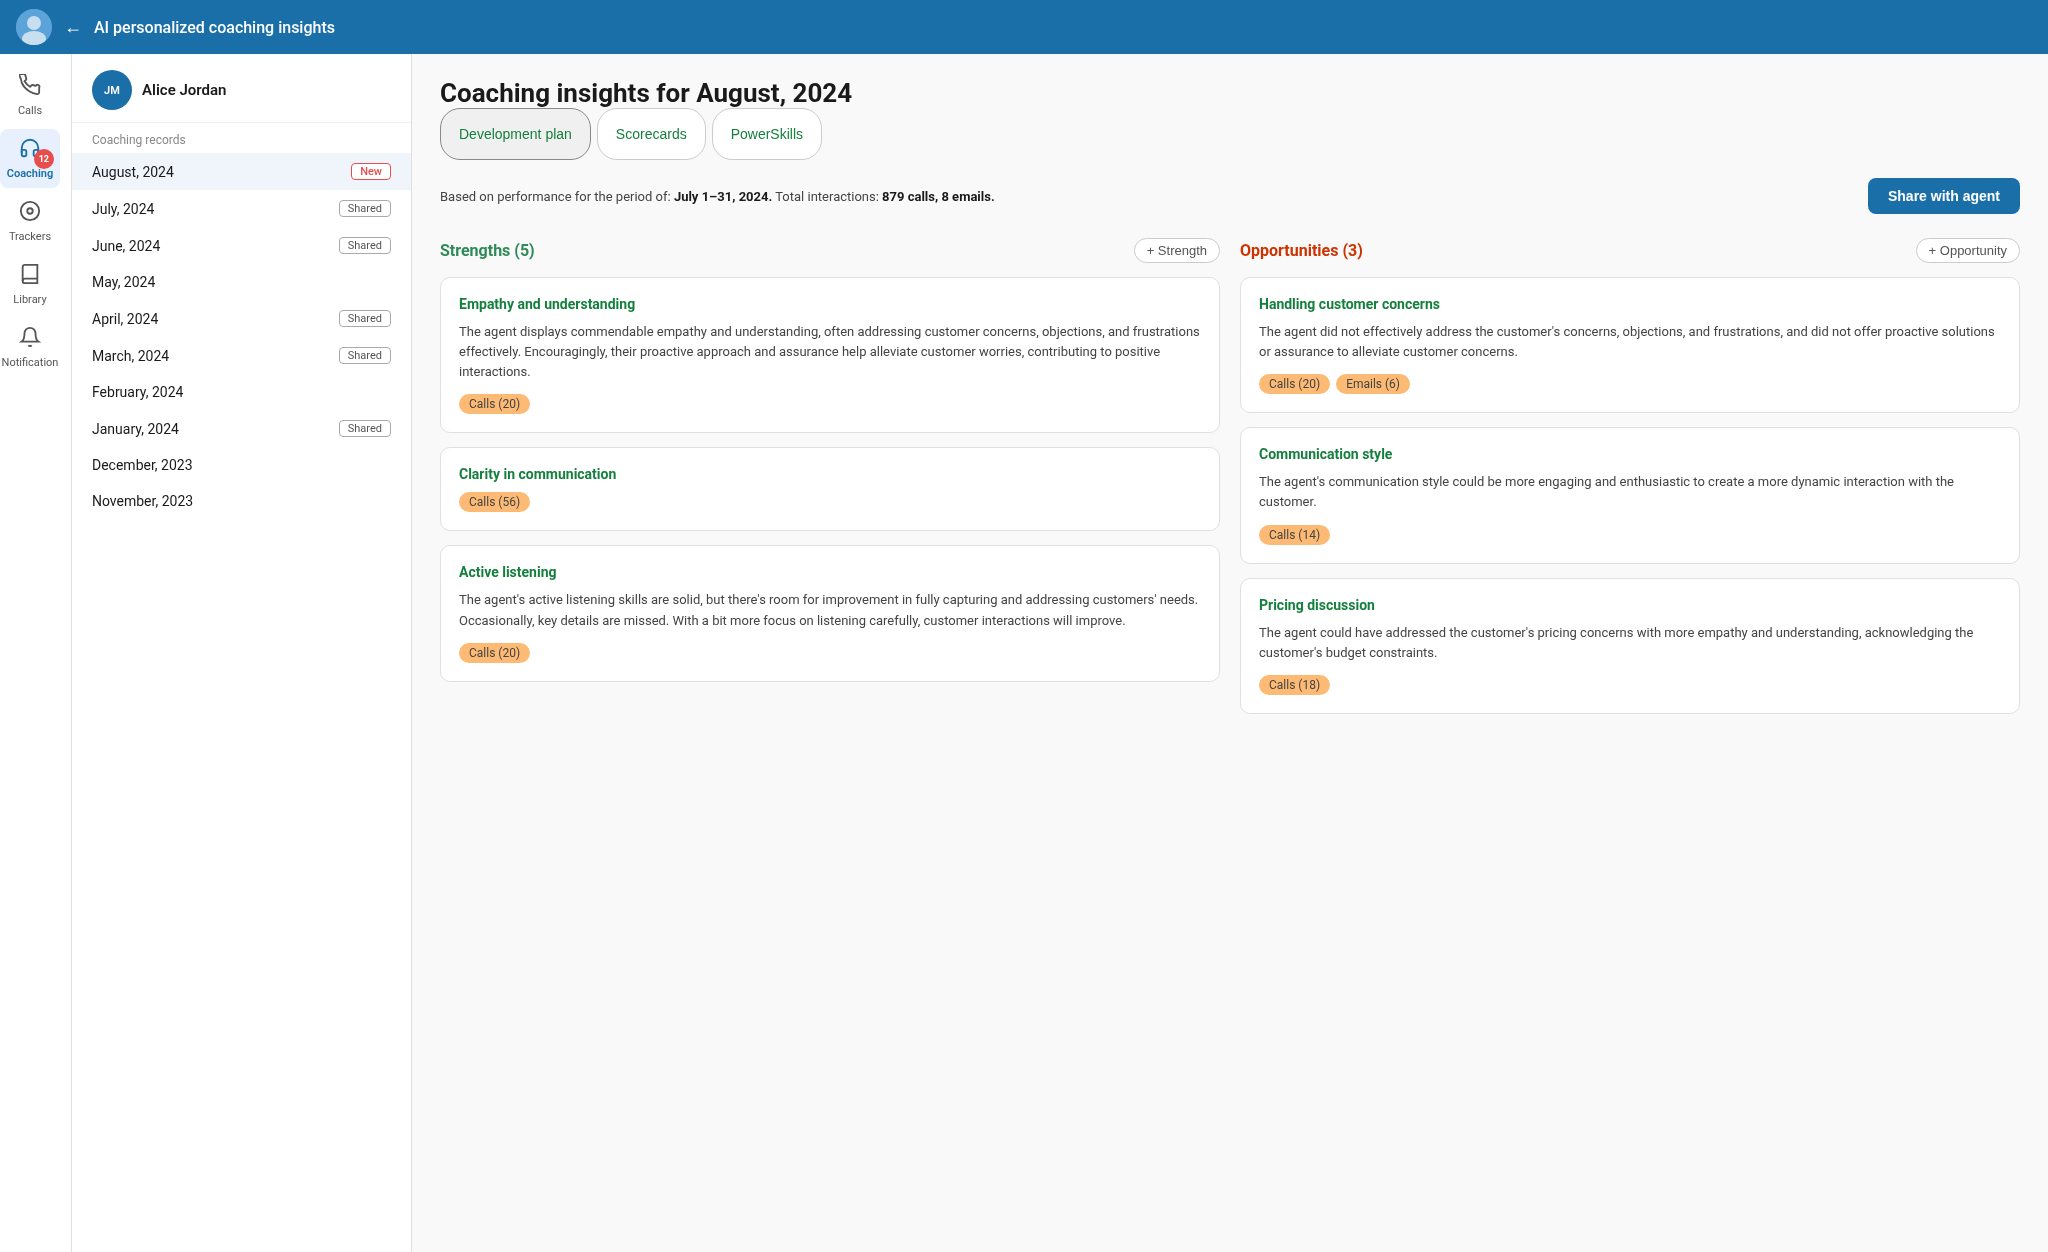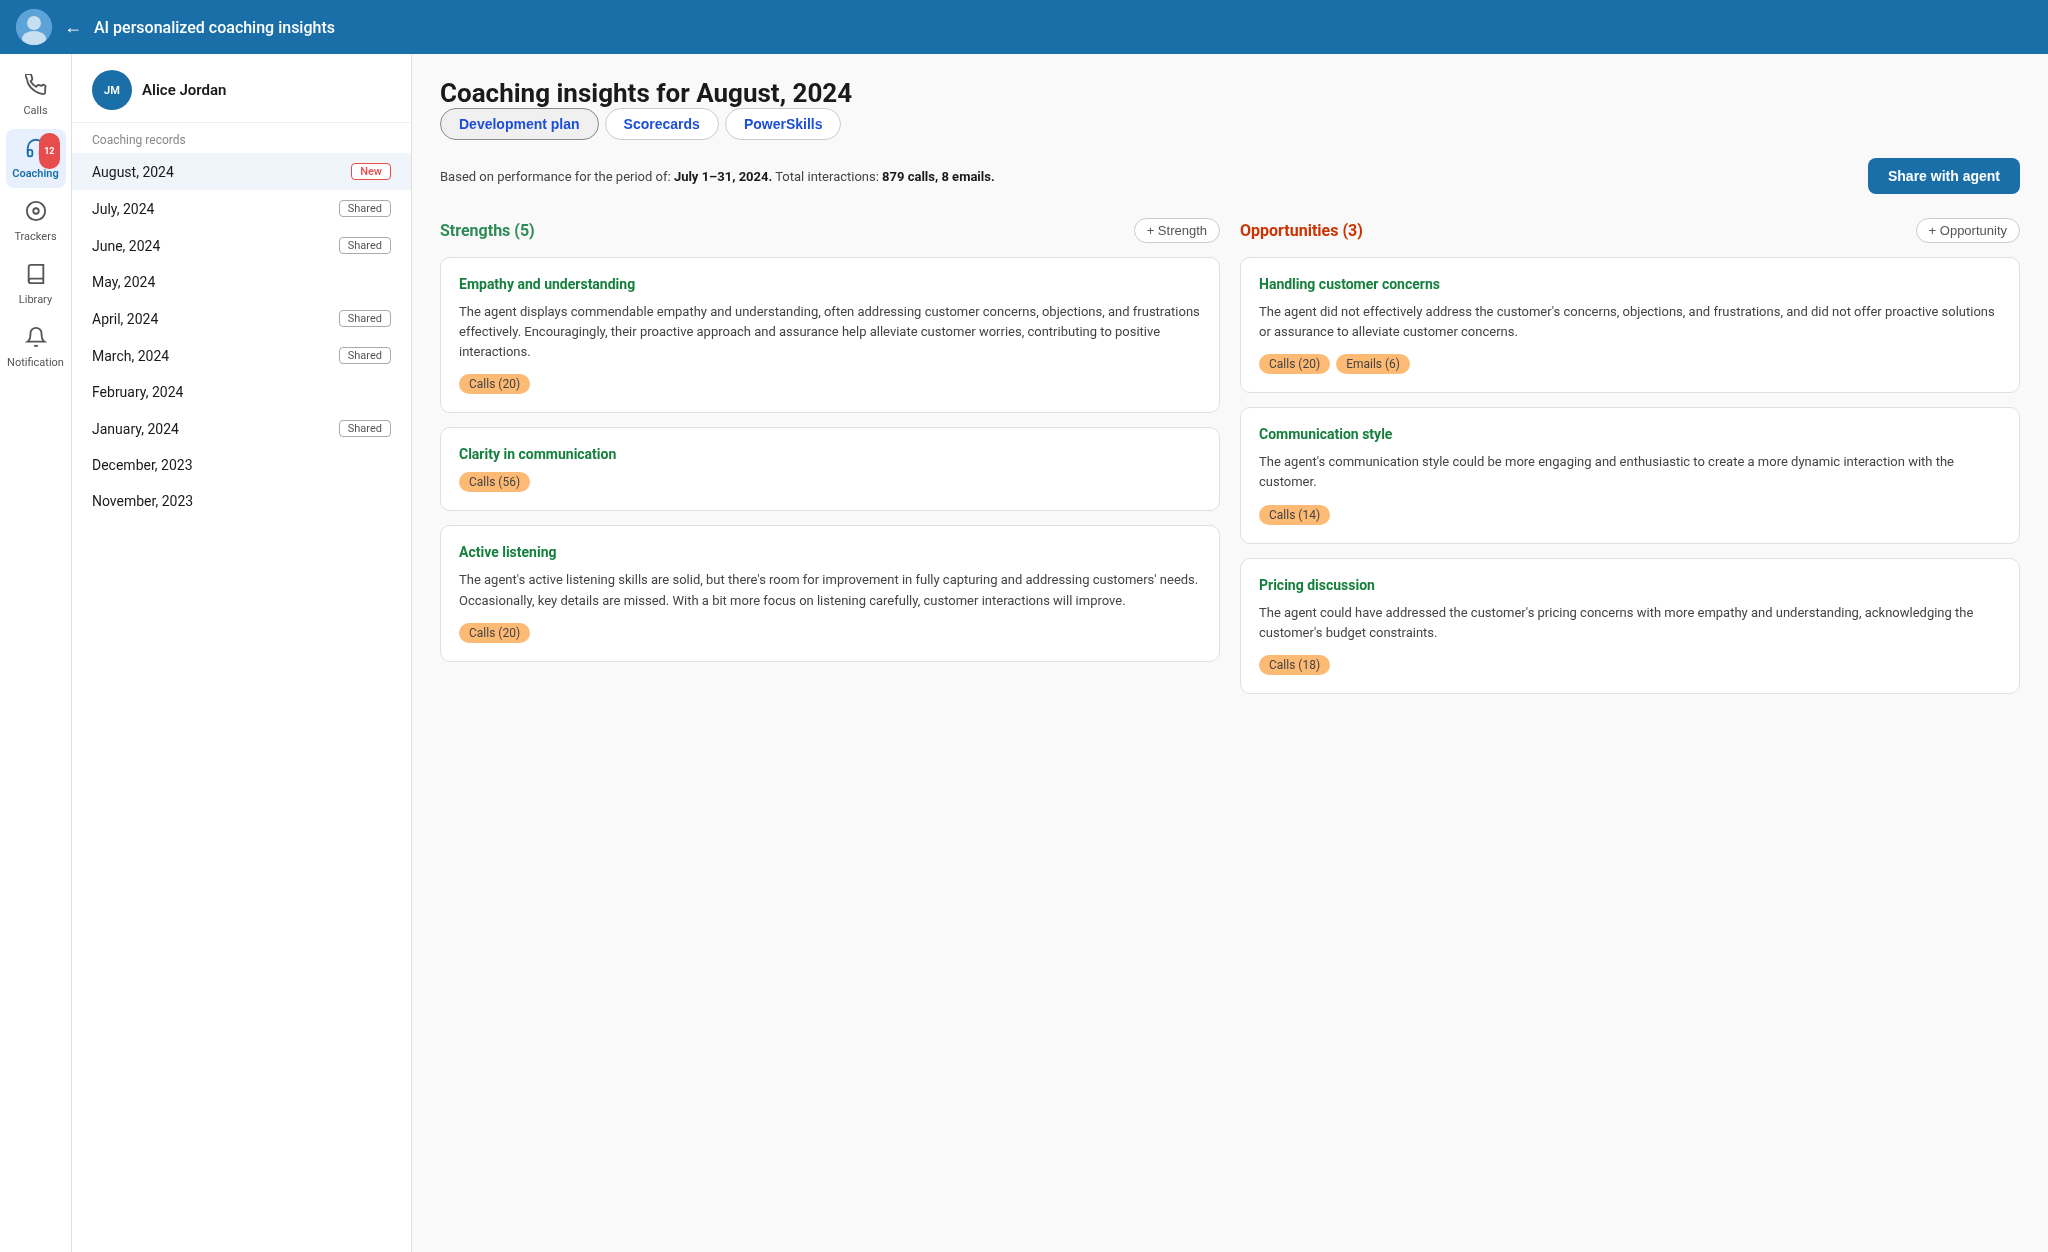--- a/index.html
+++ b/index.html
@@ -8,28 +8,28 @@
     
     .topbar { background: #1a6fa8; display: flex; align-items: center; padding: 0 16px; height: 54px; gap: 12px; flex-shrink: 0; }
     .topbar-avatar { width: 36px; height: 36px; border-radius: 50%; background: #5ba3d9; overflow: hidden; display: flex; align-items: center; justify-content: center; }
     .topbar-back { color: white; font-size: 18px; cursor: pointer; }
     .topbar-title { color: white; font-size: 16px; font-weight: 500; }
 
     
     .main-layout { display: flex; flex: 1; overflow: hidden; }
 
     
-    .sidebar { width: 72px; background: white; border-right: 1px solid #e0e0e0; display: flex; flex-direction: column; align-items: center; padding: 12px 0; gap: 4px; flex-shrink: 0; }
+    .sidebar { width: 72px; background: white; border-right: 1px solid #e0e0e0; display: flex; flex-direction: column; padding: 12px 0; gap: 4px; flex-shrink: 0; }
     .sidebar-item { display: flex; flex-direction: column; align-items: center; gap: 3px; padding: 8px 6px; border-radius: 8px; cursor: pointer; width: 60px; position: relative; }
     .sidebar-item.active { background: #e8f0fe; }
     .sidebar-item .icon { font-size: 20px; color: #555; }
     .sidebar-item.active .icon { color: #1a6fa8; }
     .sidebar-item .label { font-size: 11px; color: #555; text-align: center; }
     .sidebar-item.active .label { color: #1a6fa8; font-weight: 600; }
-    .badge { position: absolute; top: 4px; right: 6px; background: #e84d4d; color: white; border-radius: 10px; font-size: 9px; padding: 13px 5px; font-weight: bold; }
+    .badge { position: absolute; top: 20px; right: 6px; background: #e84d4d; color: white; border-radius: 10px; font-size: 9px; padding: 5px 5px; font-weight: bold; }
 
     
     .content-area { display: flex; flex: 1; overflow: hidden; }
 
     
     .left-panel { width: 340px; background: white; border-right: 1px solid #e0e0e0; display: flex; flex-direction: column; overflow: hidden; flex-shrink: 0; }
     .agent-header { padding: 16px 20px 12px; display: flex; align-items: center; gap: 10px; border-bottom: 1px solid #f0f0f0; }
     .agent-avatar { width: 40px; height: 40px; border-radius: 50%; background: #1a6fa8; color: white; display: flex; align-items: center; justify-content: center; font-size: 11px; font-weight: 600; flex-shrink: 0; }
     .agent-name { font-size: 15px; font-weight: 600; color: #1a1a1a; }
     .coaching-records-label { padding: 10px 20px 6px; font-size: 12px; color: #888; }
@@ -37,21 +37,21 @@
     .record-item { display: flex; align-items: center; justify-content: space-between; padding: 10px 20px; cursor: pointer; }
     .record-item.active { background: #f0f5fb; }
     .record-date { font-size: 14px; color: #1a1a1a; }
     .badge-new { background: white; border: 1.5px solid #e84d4d; color: #e84d4d; font-size: 11px; padding: 1px 8px; border-radius: 4px; font-weight: 500; }
     .badge-shared { background: white; border: 1.5px solid #aaa; color: #555; font-size: 11px; padding: 1px 8px; border-radius: 4px; }
 
     
     .main-content { flex: 1; overflow-y: auto; padding: 24px 28px; background: #f9f9f9; }
     .page-title { font-size: 26px; font-weight: 700; color: #1a1a1a; margin-bottom: 0; }
     .tabs { display: flex; gap: 6px; margin-bottom: 18px; }
-    .tab { padding: 7px 18px; border-radius: 20px; border: 1.5px solid #ccc; background: white; font-size: 14px; cursor: pointer; color: #1d4ed8; font-weight: 700; }
+    .tab { padding: 17px 18px; border-radius: 20px; border: 1.5px solid #ccc; background: white; font-size: 14px; cursor: pointer; color: #15803d; font-weight: 400; }
     .tab.active { background: #f0f0f0; border-color: #888; }
     .performance-bar { display: flex; align-items: center; justify-content: space-between; margin-bottom: 24px; }
     .performance-text { font-size: 13px; color: #444; }
     .performance-text strong { color: #1a1a1a; }
     .share-btn { background: #1a6fa8; color: white; border: none; padding: 10px 20px; border-radius: 8px; font-size: 14px; font-weight: 600; cursor: pointer; white-space: nowrap; }
 
     
     .insights-columns { display: grid; grid-template-columns: 1fr 1fr; gap: 20px; }
     .column-header { display: flex; align-items: center; justify-content: space-between; margin-bottom: 14px; }
     .column-title-strengths { font-size: 16px; font-weight: 700; color: #2e8b57; }

